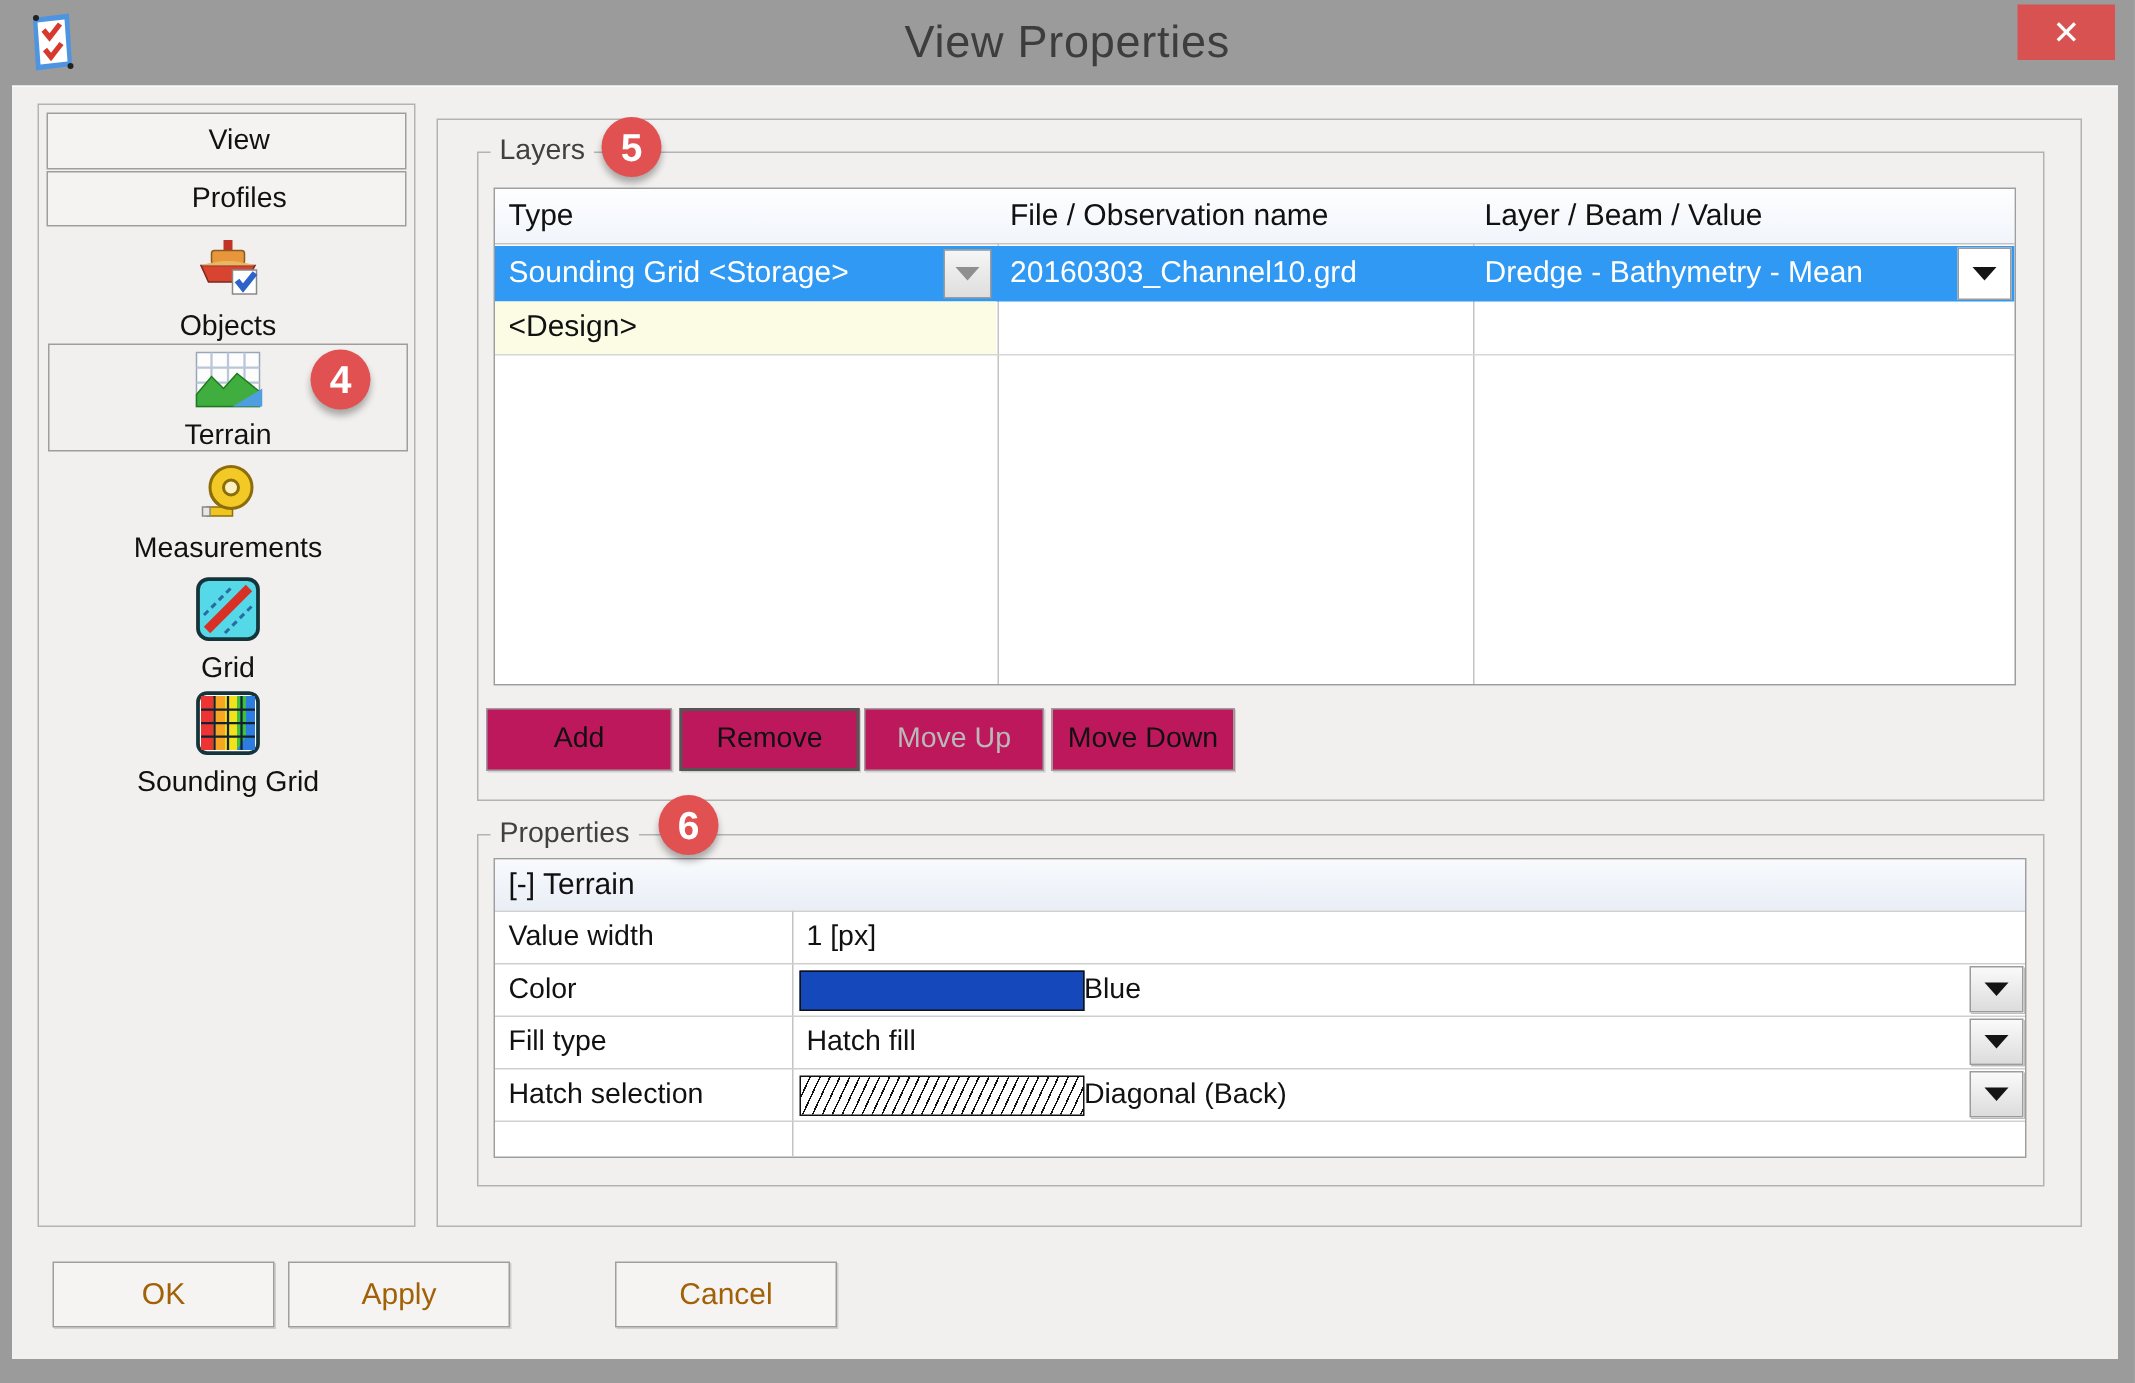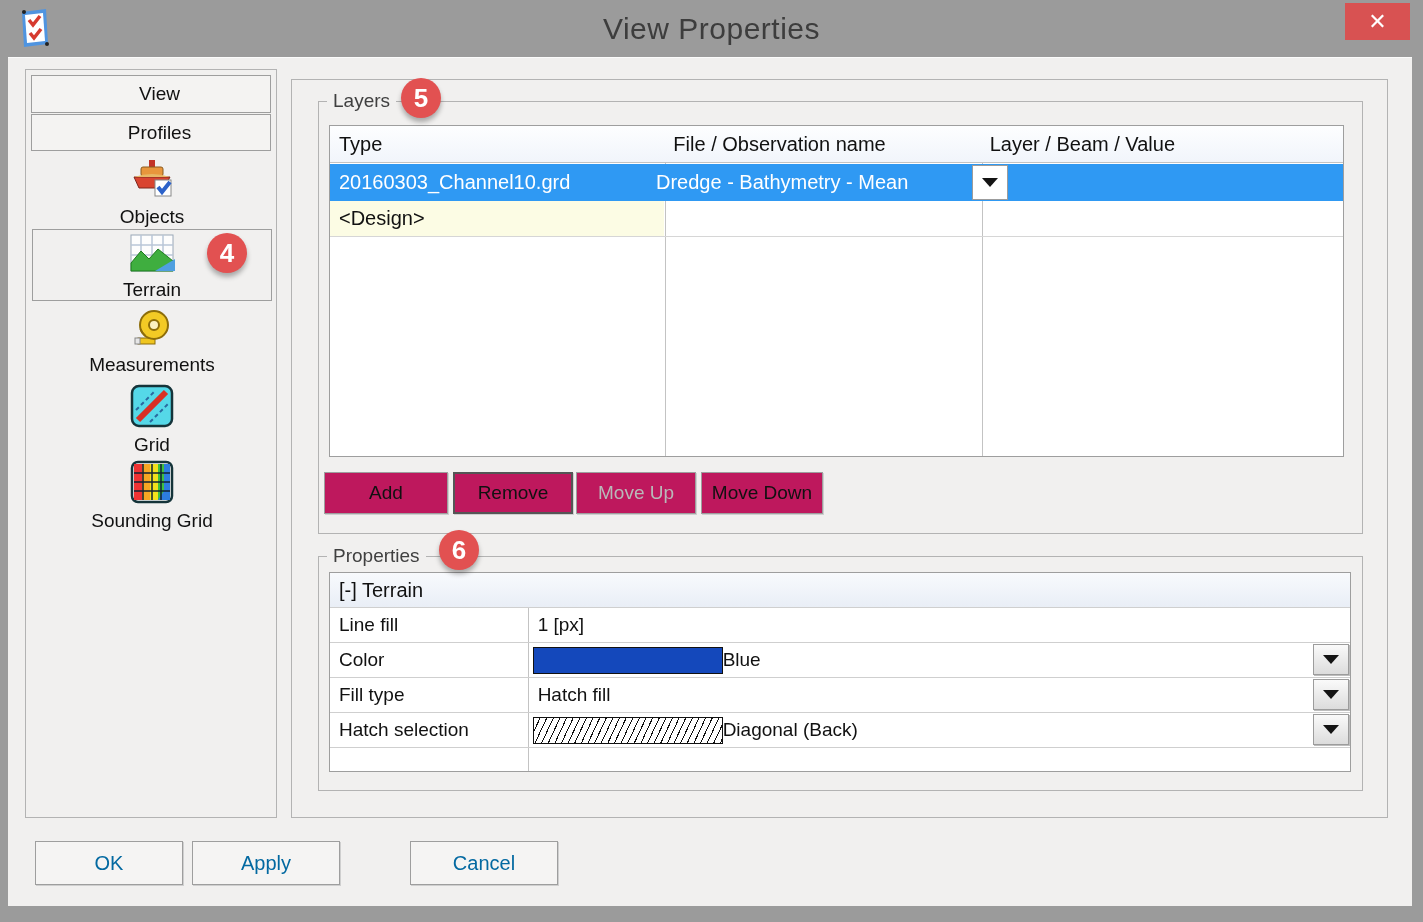--- a/index.html
+++ b/index.html
@@ -104,21 +104,21 @@
   .swatch { width:190px; height:27px; margin-left:5px; border:1px solid #111; }
   .hatch { background:repeating-linear-gradient(115deg,#fff 0 5px,#111 5px 6px); }
   .pdrop { position:absolute; right:1px; top:1px; width:36px; height:31px;
            background:linear-gradient(#fafafa,#dcdcdc); border:1px solid #9c9c9c;
            display:flex; align-items:center; justify-content:center; cursor:pointer;
            box-shadow:1px 1px 0 #bdbdbd; }
 
   
   .fbtn { position:absolute; top:783px; width:148px; height:44px; background:#f5f4f3;
           border:1px solid #9e9e9e; box-shadow:1px 1px 0 #cfcfcf; display:flex; align-items:center;
-          justify-content:center; font-size:20px; color:#0369a1; cursor:pointer; }
+          justify-content:center; font-size:20px; color:#a16207; cursor:pointer; }
   #btn-ok { left:27px; } #btn-apply { left:184px; } #btn-cancel { left:402px; }
 </style>
 </head>
 <body>
 
 <div class="window">
 
   <div class="titlebar">
     <span class="app-icon">
       <svg width="30" height="42" viewBox="0 0 30 42">
@@ -228,20 +228,26 @@
         <div class="col-sep sep1"></div>
         <div class="col-sep sep2"></div>
 
         <div class="lrow lhead">
           <div class="lcell c-type">Type</div>
           <div class="lcell c-file">File / Observation name</div>
           <div class="lcell c-layer">Layer / Beam / Value</div>
         </div>
 
         <div class="lrow lrow1">
+          <div class="lcell c-type">
+            <span>Sounding Grid &lt;Storage&gt;</span>
+            <span class="cell-drop drop-gray">
+              <span class="tri gray"></span>
+            </span>
+          </div>
           <div class="lcell c-file">20160303_Channel10.grd</div>
           <div class="lcell c-layer">
             <span>Dredge - Bathymetry - Mean</span>
             <span class="cell-drop drop-white">
               <span class="tri"></span>
             </span>
           </div>
         </div>
 
         <div class="lrow lrow2">
@@ -270,21 +276,21 @@
       <div class="badge" id="badge-props">6</div>
 
       <div class="ptable">
         <div class="col-sep sepL"></div>
 
         <div class="prow phead">
           <div class="pcell-l" style="width:100%;">[-] Terrain</div>
         </div>
 
         <div class="prow pr0">
-          <div class="pcell-l">Line fill</div>
+          <div class="pcell-l">Value width</div>
           <div class="pcell-v pad-v">1 [px]</div>
         </div>
 
         <div class="prow pr1">
           <div class="pcell-l">Color</div>
           <div class="pcell-v">
             <span class="swatch" style="background:#1448bb"></span>
             <span>Blue</span>
             <span class="pdrop">
               <span class="tri"></span>

